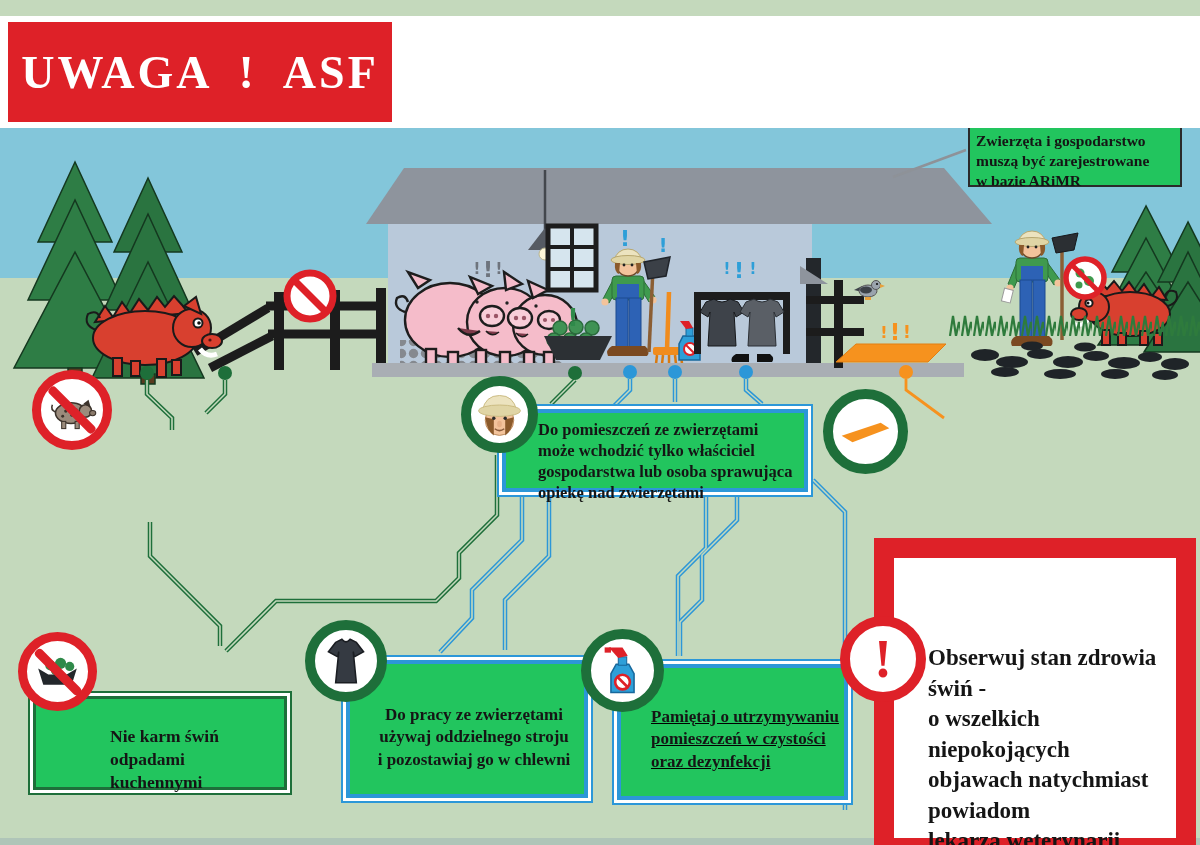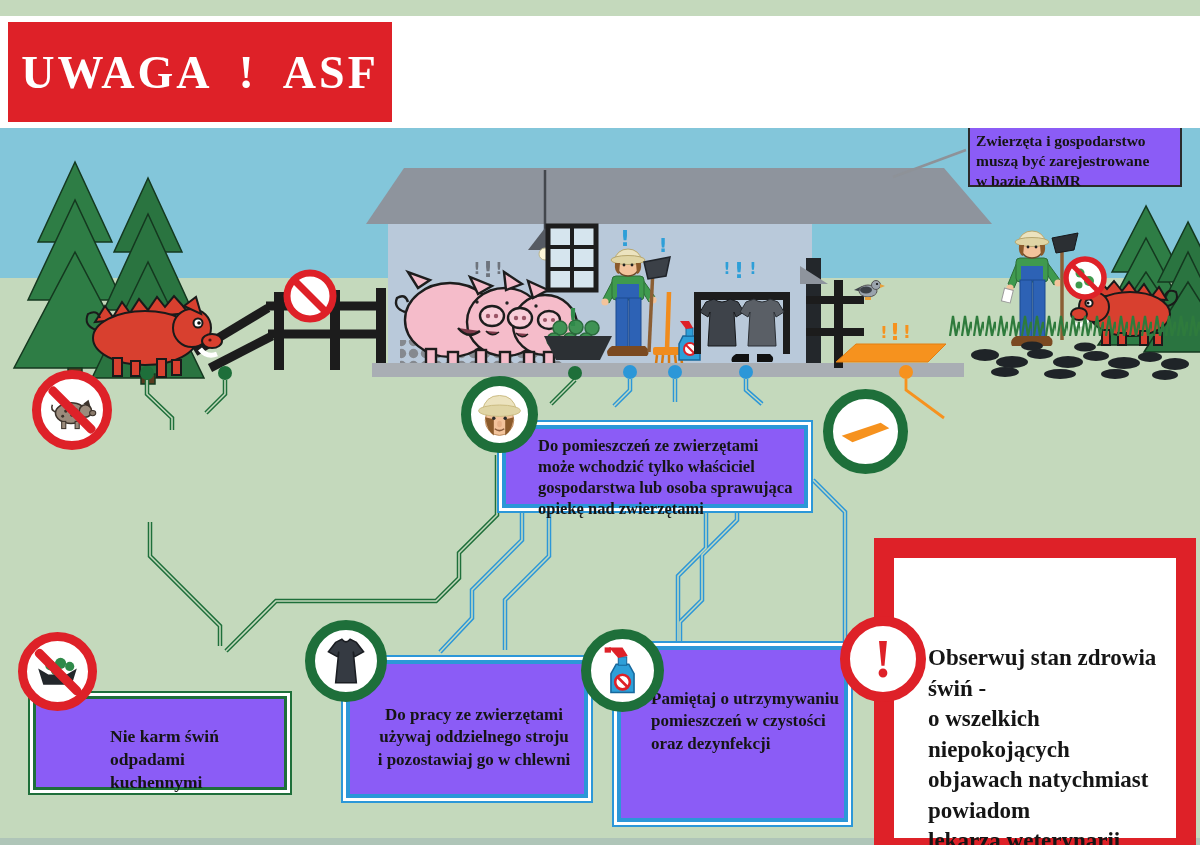--- a/index.html
+++ b/index.html
@@ -7,21 +7,21 @@
   .scene{position:absolute;left:0;top:0;width:1200px;height:845px;z-index:1;}
   
   .header{position:absolute;left:0;top:16px;width:1200px;height:112px;background:#ffffff;z-index:5;}
   .badge{position:absolute;left:8px;top:6px;width:384px;height:100px;background:#de2128;color:#fff;
          display:flex;align-items:center;justify-content:center;
          font:bold 46px "Liberation Serif",serif;letter-spacing:3px;word-spacing:14px;}
   .title{position:absolute;left:406px;top:9px;width:788px;color:#141414;
          font:bold 23px/1.36 "Liberation Sans",sans-serif;white-space:pre-line;}
   
   .co{position:absolute;z-index:2;background:#fff;box-sizing:border-box;padding:3px;}
-  .co .in{width:100%;height:100%;box-sizing:border-box;background:#8b5cf6;}
+  .co .in{width:100%;height:100%;box-sizing:border-box;background:#22c55e;}
   .co-text{font-weight:bold;color:#151515;white-space:pre-line;font-family:"Liberation Serif",serif;}
   .fr-green{border:2px solid #1e6f3a;} .fr-green .in{border:3px solid #1e6f3a;}
   .fr-blue{border:2px solid #2c97d8;}  .fr-blue .in{border:4px solid #2c97d8;}
   .fr-orange{border:2px solid #f6921e;}.fr-orange .in{border:3px solid #f6921e;}
   .fr-black{border:2px solid #2a2a2a;padding:0;} .fr-black .in{border:none;}
   .co-health{position:absolute;z-index:2;box-sizing:border-box;background:#fff;border:20px solid #de2128;}
   
   .gicon,.sign,.ricon{position:absolute;z-index:4;border-radius:50%;background:#fff;box-sizing:border-box;
          display:flex;align-items:center;justify-content:center;}
   .gicon{border:10px solid #1e6f3a;}
@@ -370,21 +370,21 @@
 
   <div class="co fr-black" style="left:968px;top:125px;width:214px;height:62px;">
     <div class="in" style="padding:4px 6px;">
       <div class="co-text" style="font-size:15.5px;line-height:1.28;">Zwierzęta i gospodarstwo
 muszą być zarejestrowane
 w bazie ARiMR</div>
     </div>
   </div>
 
 
-  <div class="co fr-blue" style="left:497px;top:404px;width:316px;height:93px;margin-top:16px;">
+  <div class="co fr-blue" style="left:497px;top:404px;width:316px;height:93px;">
     <div class="in" style="padding:6px 6px 6px 32px;">
       <div class="co-text" style="font-size:16.5px;line-height:1.28;">Do pomieszczeń ze zwierzętami
 może wchodzić tylko właściciel
 gospodarstwa lub osoba sprawująca
 opiekę nad zwierzętami</div>
     </div>
   </div>
 
 
   <div class="co fr-green" style="left:28px;top:643px;width:264px;height:104px;margin-top:48px;">
@@ -395,21 +395,21 @@
   </div>
 
   <div class="co fr-blue" style="left:341px;top:655px;width:252px;height:148px;">
     <div class="in" style="padding:40px 6px 6px 20px;">
       <div class="co-text" style="font-size:17px;line-height:1.32;text-align:center;">Do pracy ze zwierzętami
 używaj oddzielnego stroju
 i pozostawiaj go w chlewni</div>
     </div>
   </div>
 
-  <div class="co fr-blue" style="left:612px;top:641px;width:241px;height:186px;">
+  <div class="co fr-blue" style="left:612px;top:659px;width:241px;height:146px;text-decoration:underline;">
     <div class="in" style="padding:38px 4px 6px 30px;">
       <div class="co-text" style="font-size:17px;line-height:1.32;">Pamiętaj o utrzymywaniu
 pomieszczeń w czystości
 oraz dezynfekcji</div>
     </div>
   </div>
 
   <div class="co-health" style="left:874px;top:538px;width:322px;height:320px;">
     <div class="co-text" style="font-size:23px;line-height:1.33;padding:85px 4px 0 34px;">Obserwuj stan zdrowia świń -
 o wszelkich niepokojących

